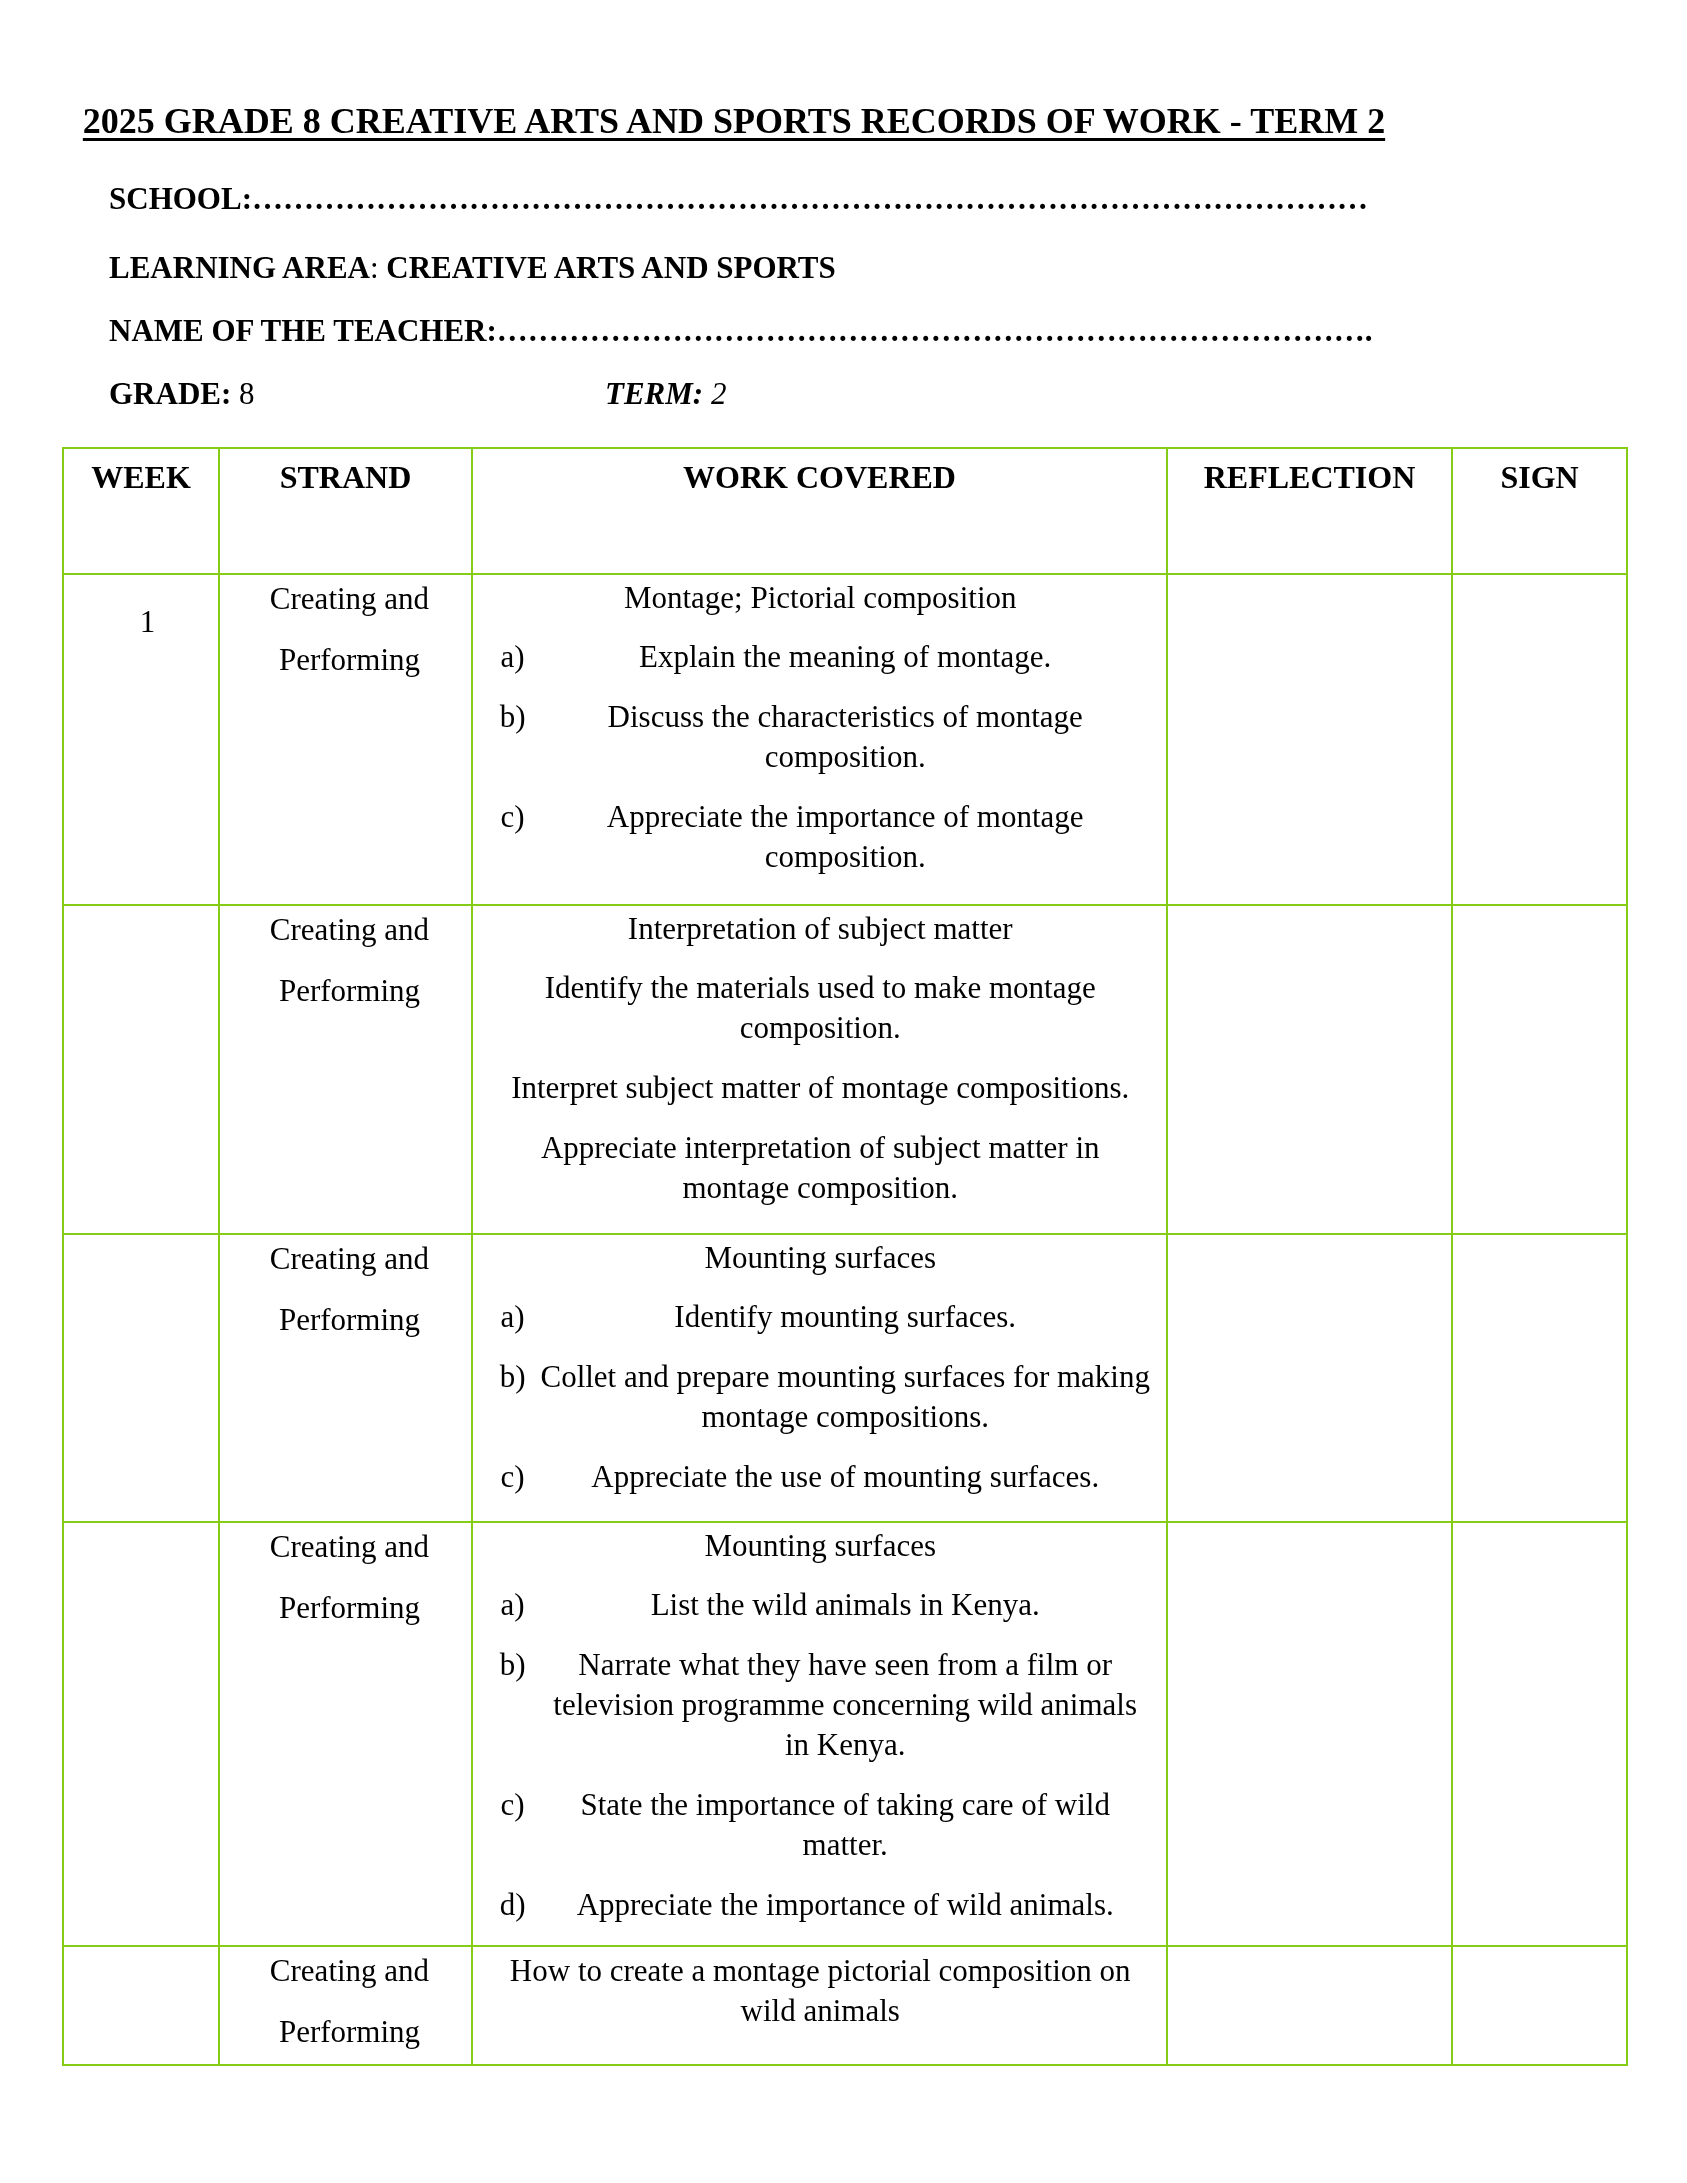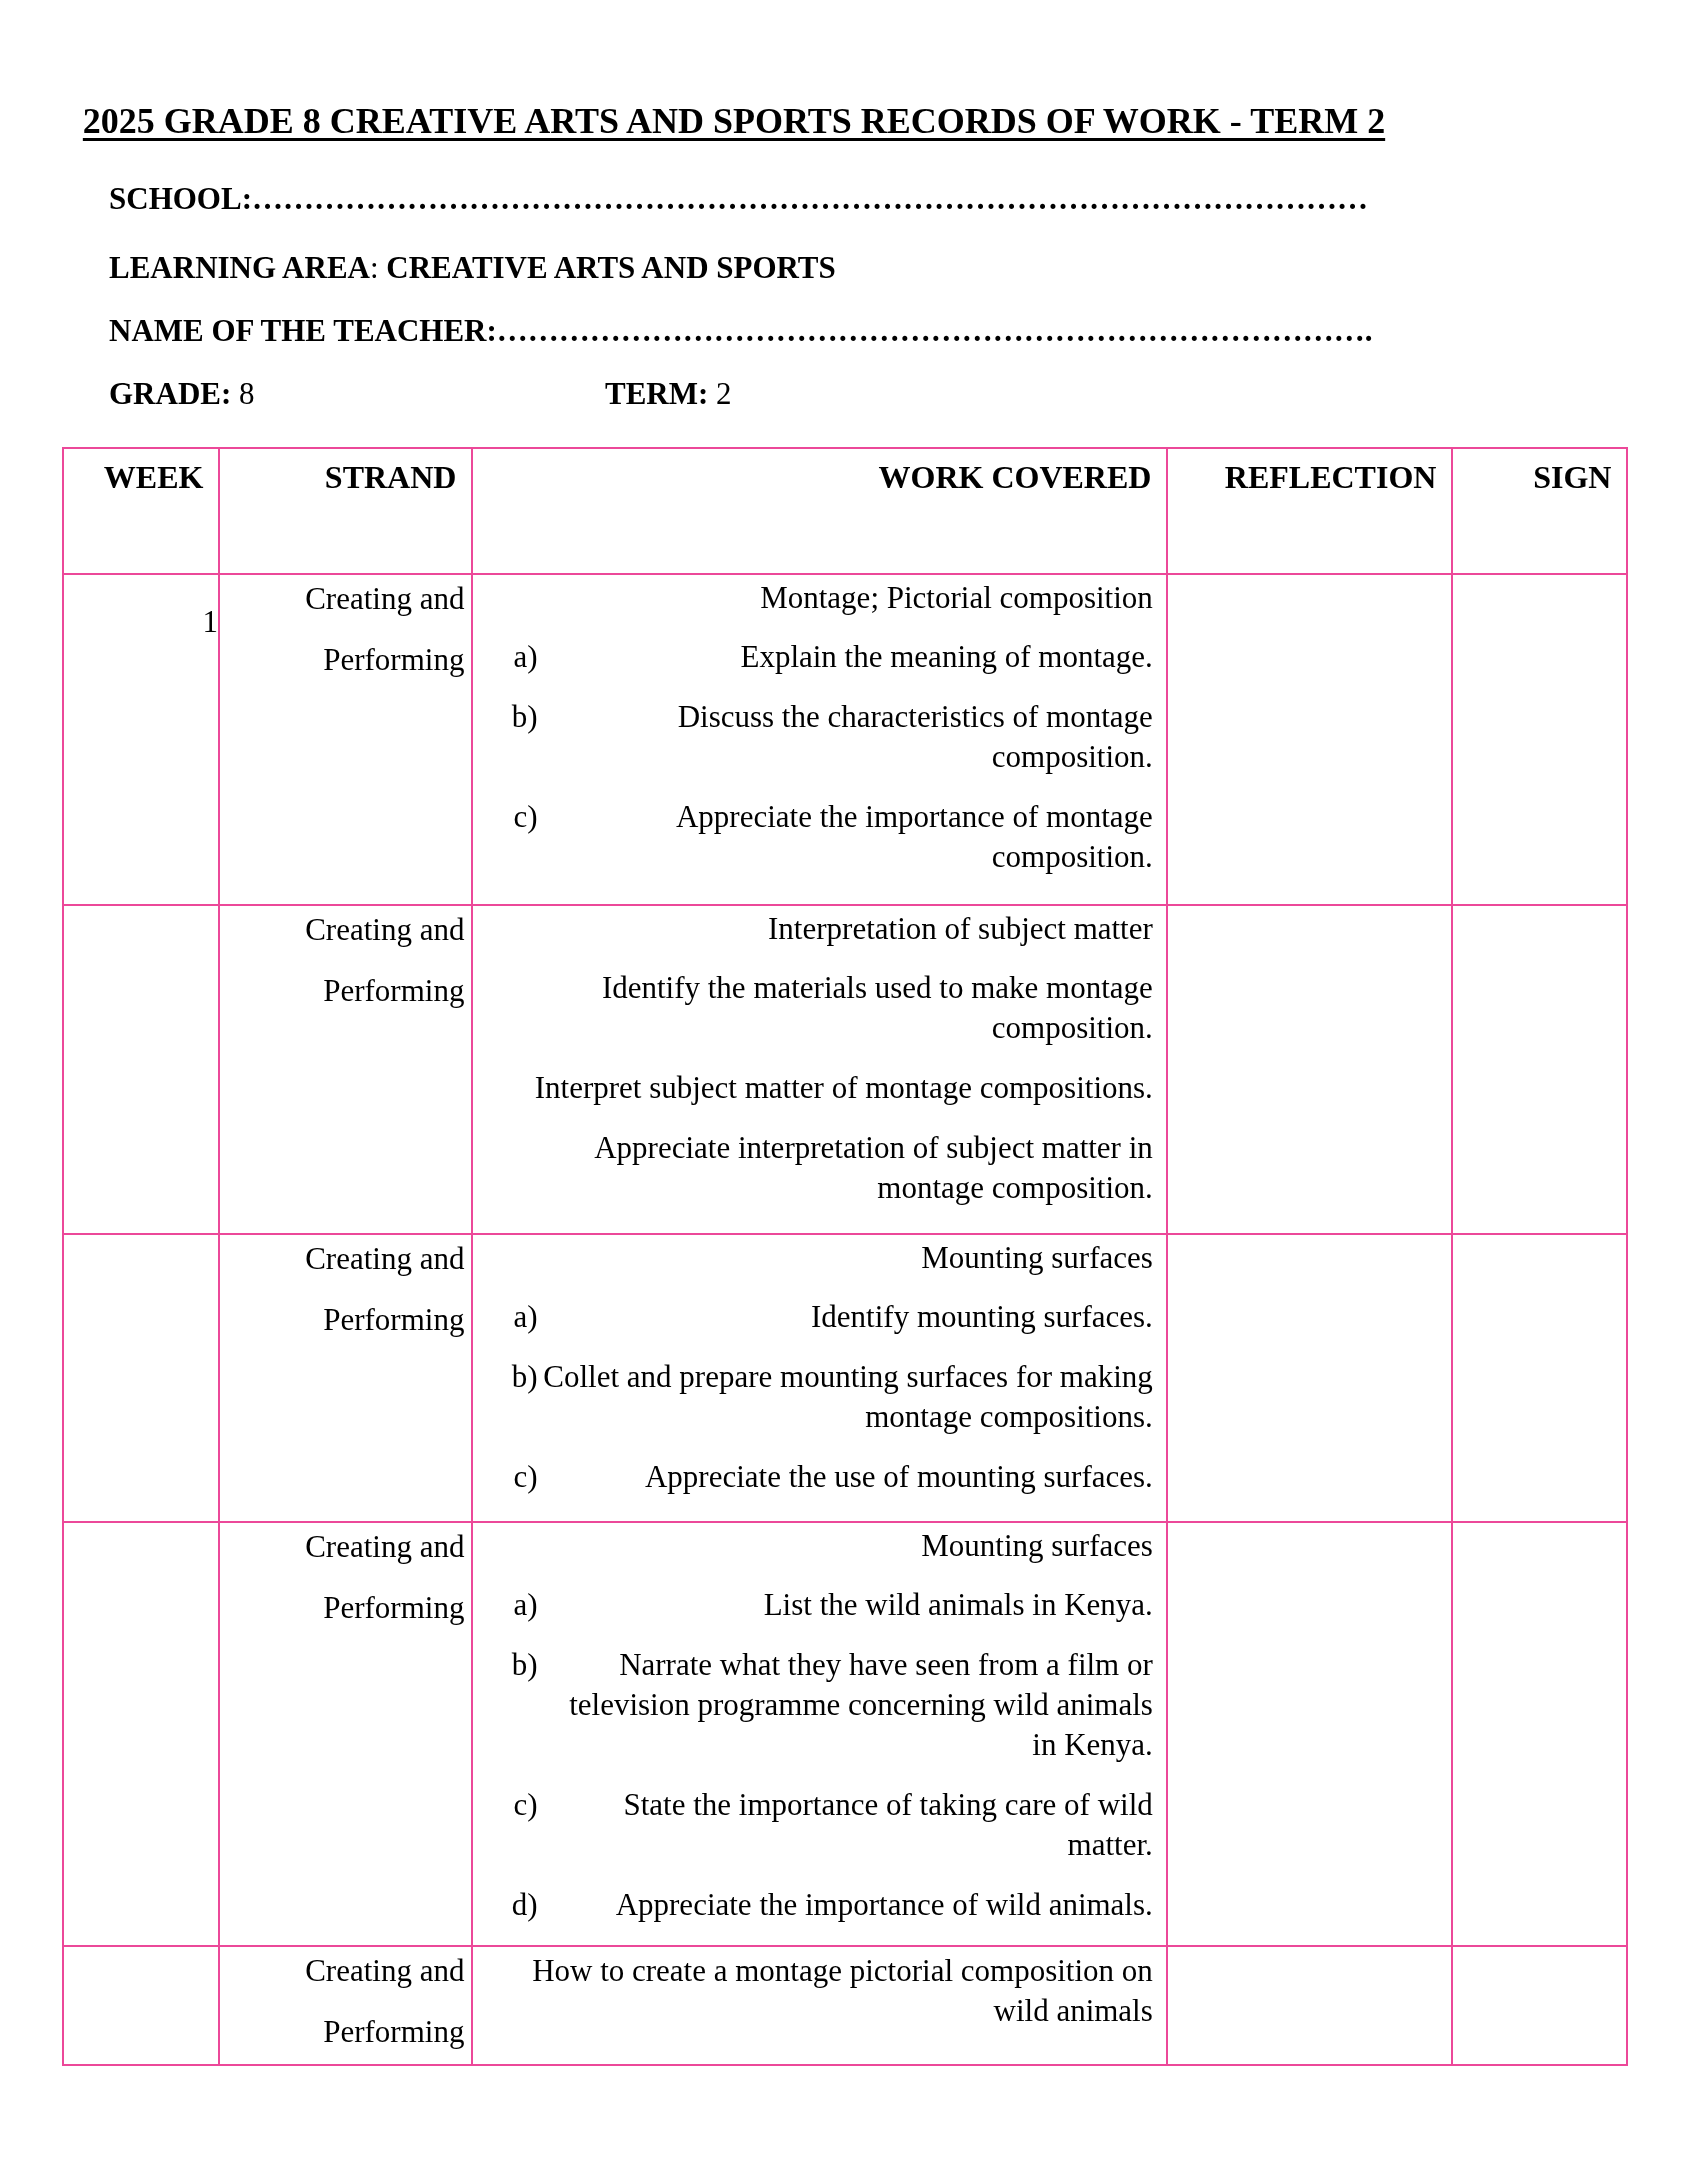--- a/index.html
+++ b/index.html
@@ -13,28 +13,28 @@
     text-decoration: underline; text-decoration-thickness: 3.3px; text-underline-offset: 5.3px;
   }
   .meta { position: absolute; left: 109px; font-size: 31px; line-height: 40px; white-space: nowrap; }
   .meta .lbl { font-weight: bold; }
   .meta .val { font-weight: bold; }
   .meta .plain { font-weight: normal; }
   .m-school { top: 179px; }
   .m-area { top: 248px; }
   .m-teacher { top: 311px; }
   .m-grade { top: 374px; }
-  .m-term { position: absolute; left: 496px; top: 0; }
+  .m-term { position: absolute; left: 496px; top: 0; font-style: italic; }
 
   table.records {
     position: absolute; left: 62px; top: 447px; width: 1564px;
     border-collapse: collapse; table-layout: fixed;
   }
   table.records td, table.records th {
-    border: 2px solid #ec4899; vertical-align: top; padding: 0; text-align: right;
+    border: 2px solid #84cc16; vertical-align: top; padding: 0; text-align: center;
   }
   th {
     font-weight: bold; font-size: 32px; line-height: 40px;
     padding: 8px 14.6px 0 14.6px !important; height: 116px;
   }
   td { font-size: 31px; line-height: 40px; }
   .c-week { width: 156px; }
   .c-strand { width: 253px; }
   .c-work { width: 695px; }
   .c-refl { width: 285px; }

